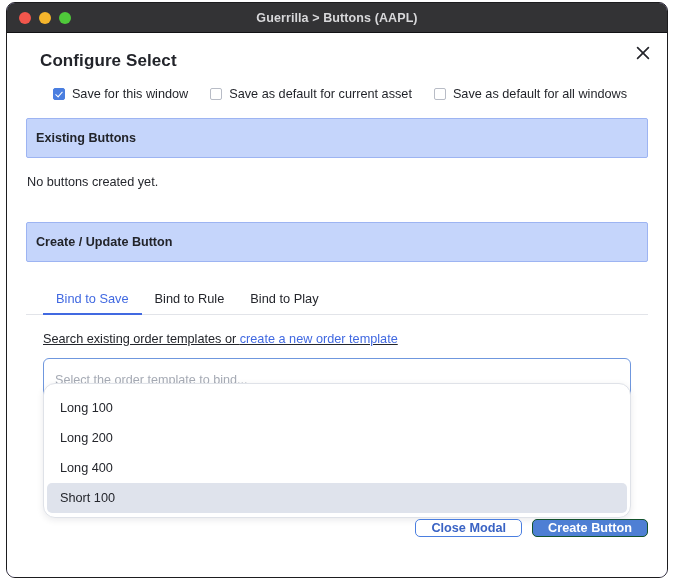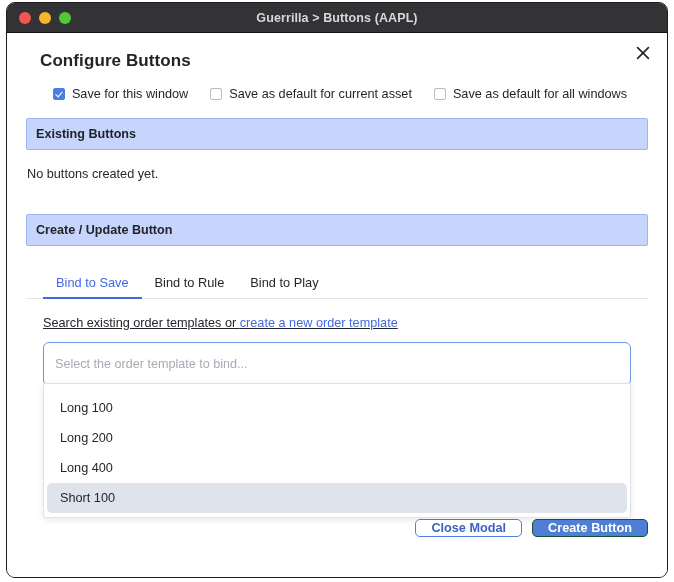--- a/index.html
+++ b/index.html
@@ -143,21 +143,21 @@
     border: solid #ffffff;
     border-width: 0 1.6px 1.6px 0;
     transform: rotate(42deg);
   }
 
   
   .section-header {
     background: #c5d5fb;
     border: 1px solid #9db4f2;
     box-sizing: border-box;
-    height: 32px;
+    height: 40px;
     display: flex;
     align-items: center;
     padding-left: 9px;
     font-size: 12.6px;
     font-weight: bold;
     color: #22242a;
     border-radius: 2px;
   }
   #existing-section-header { margin-top: 17px; }
   #empty-message {
@@ -224,21 +224,21 @@
 
   
   #dropdown-panel {
     position: absolute;
     left: 36px;
     right: 36px;
     top: 350px;
     height: 135px;
     background: #ffffff;
     border: 1px solid #dfe2e8;
-    border-radius: 2px;
+    border-radius: 12px;
     box-shadow: 0 2px 7px rgba(20,25,40,0.09);
     overflow: hidden;
     box-sizing: border-box;
     padding-top: 9px;
     z-index: 5;
   }
   .dd-item {
     height: 30px;
     display: flex;
     align-items: center;
@@ -298,21 +298,21 @@
   </div>
 
   <div id="modal-body">
 
     <div id="close-icon">
       <svg width="14" height="14" viewBox="0 0 14 14" aria-hidden="true">
         <path d="M1.6 1.6 L12.4 12.4 M12.4 1.6 L1.6 12.4" stroke="#25262c" stroke-width="1.7" stroke-linecap="round"></path>
       </svg>
     </div>
 
-    <h1 id="page-title">Configure Buttons</h1>
+    <h1 id="page-title">Configure Select</h1>
 
     <div id="options-row">
       <label class="opt">
         <span class="cbox checked"></span>
         <span>Save for this window</span>
       </label>
       <label class="opt">
         <span class="cbox"></span>
         <span>Save as default for current asset</span>
       </label>

